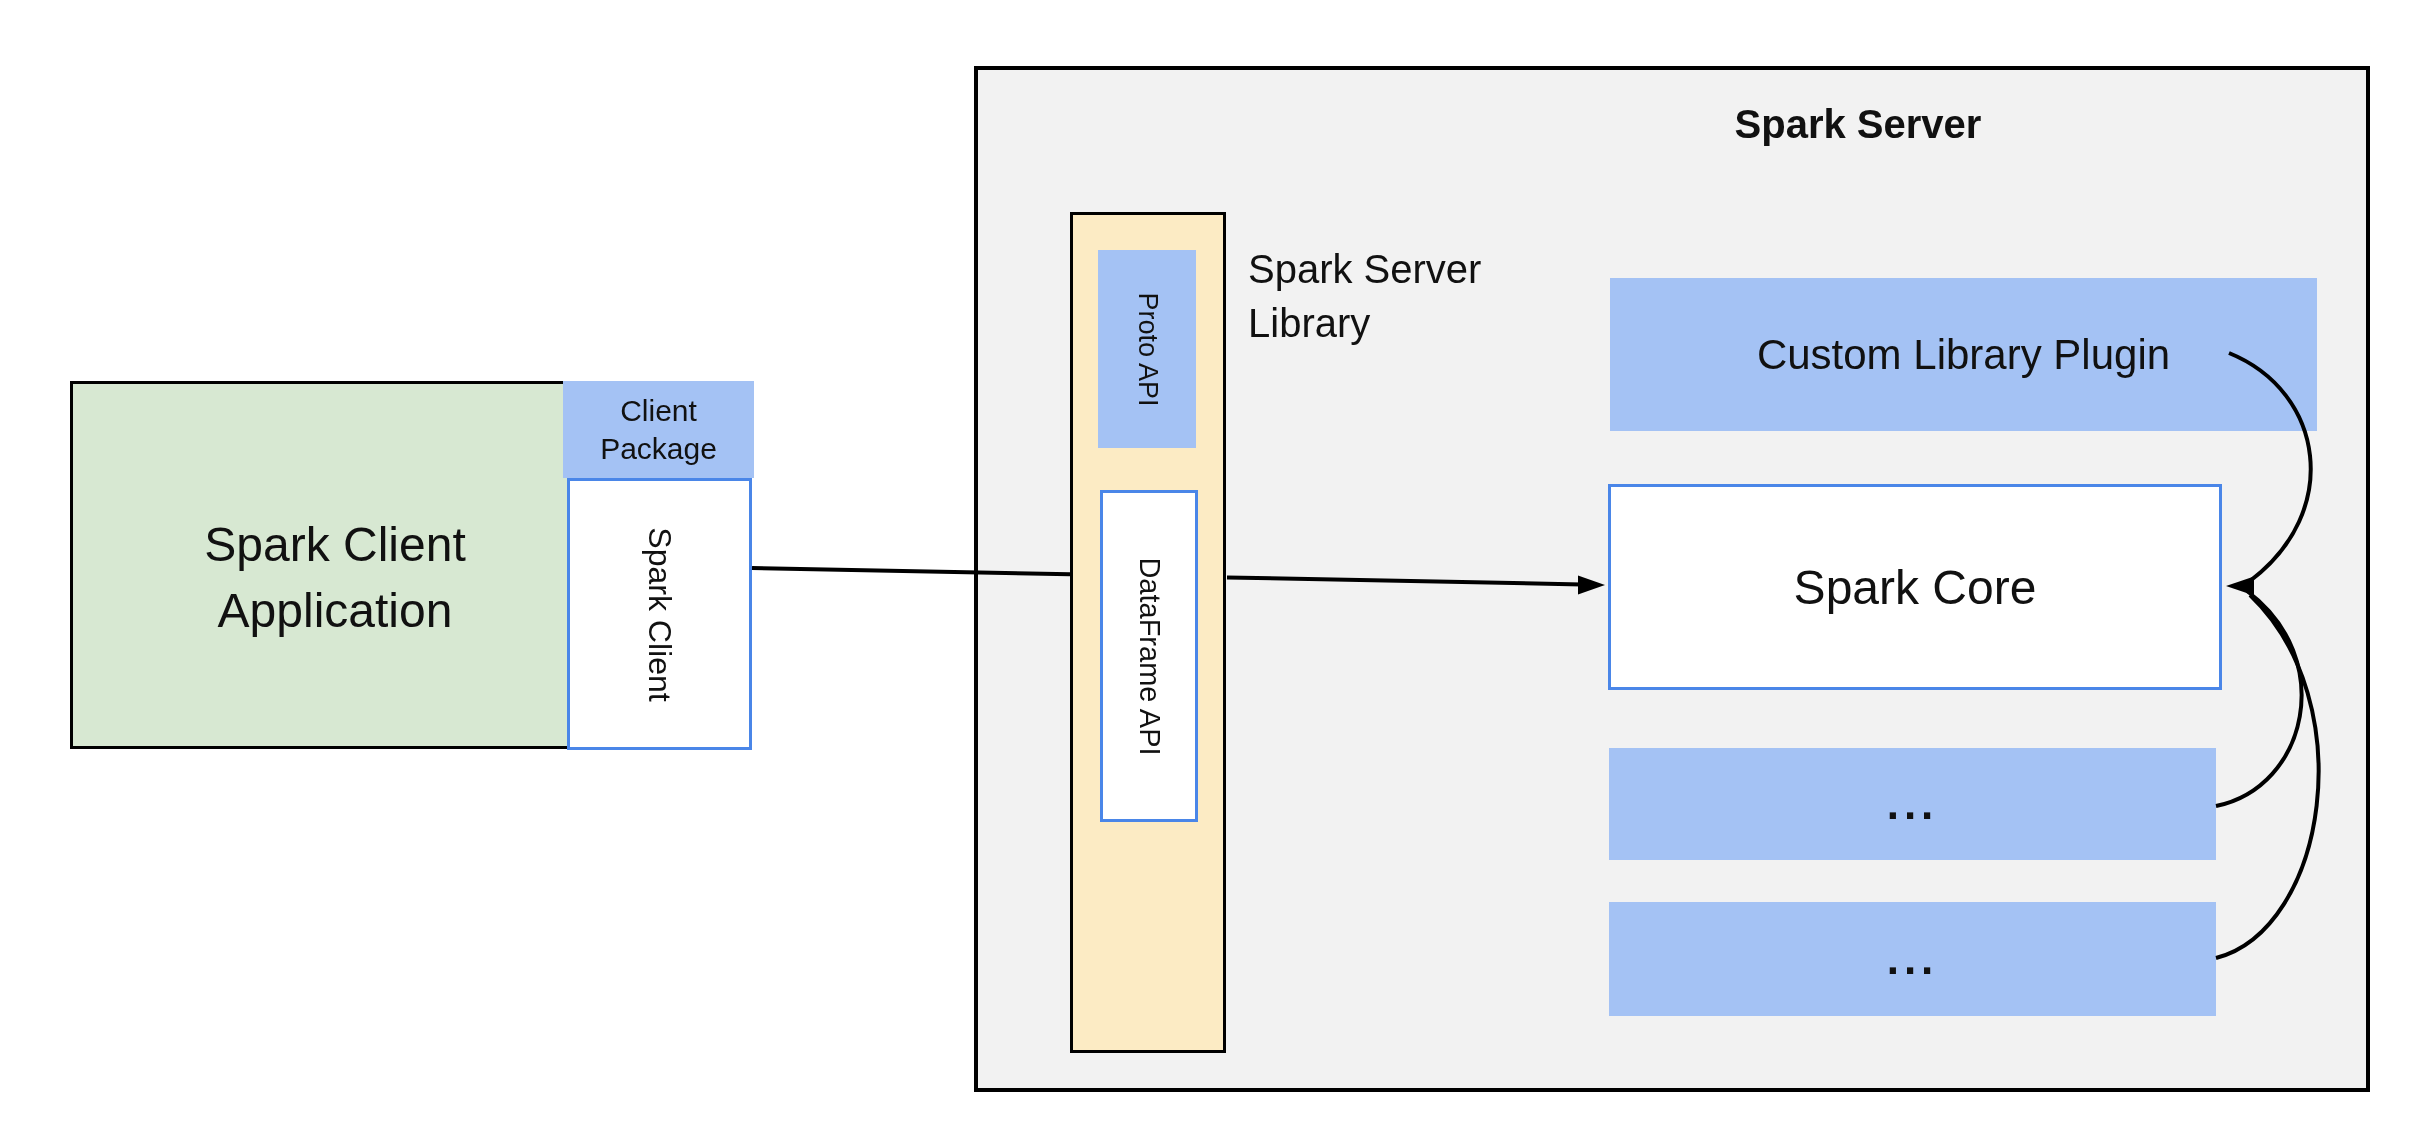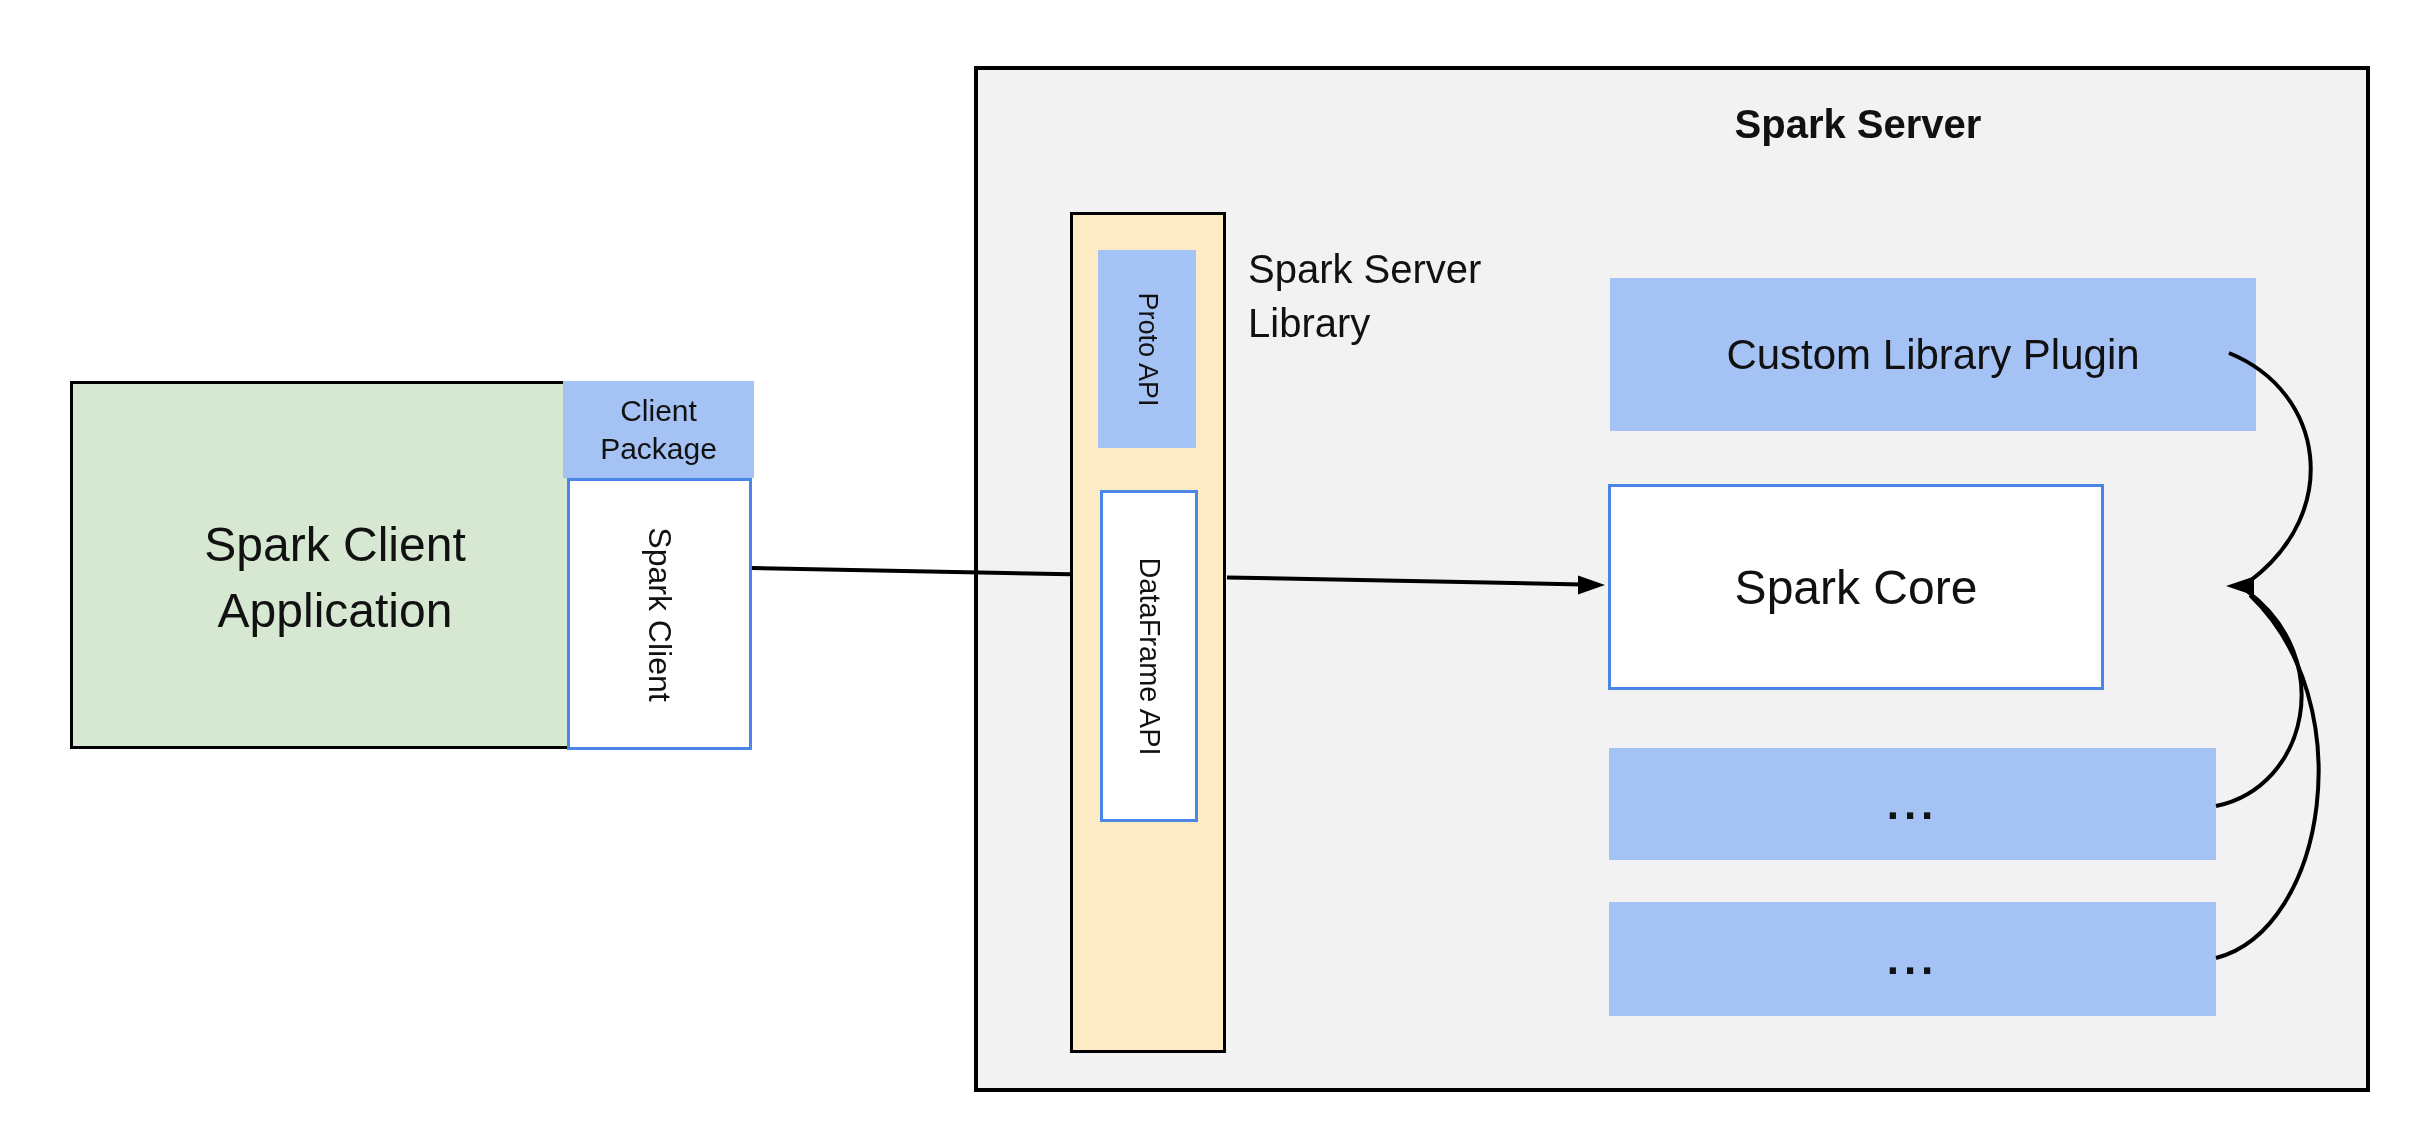--- a/index.html
+++ b/index.html
@@ -99,29 +99,29 @@
   }
 
   
   .server-title {
     left: 1698px; top: 102px; width: 320px;
     font-size: 40px; font-weight: bold; text-align: center;
     z-index: 2;
   }
 
   .plugin-box {
-    left: 1610px; top: 278px; width: 646px; height: 153px;
+    left: 1610px; top: 278px; width: 707px; height: 153px;
     background: #a4c2f4;
     z-index: 2;
     display: flex; align-items: center; justify-content: center;
     font-size: 42px;
   }
 
   .core-box {
-    left: 1608px; top: 484px; width: 496px; height: 206px;
+    left: 1608px; top: 484px; width: 614px; height: 206px;
     background: #ffffff;
     border: 3px solid #4a86e8;
     z-index: 2;
     display: flex; align-items: center; justify-content: center;
     font-size: 48px;
   }
 
   .module-box {
     width: 607px; left: 1609px;
     background: #a4c2f4;

